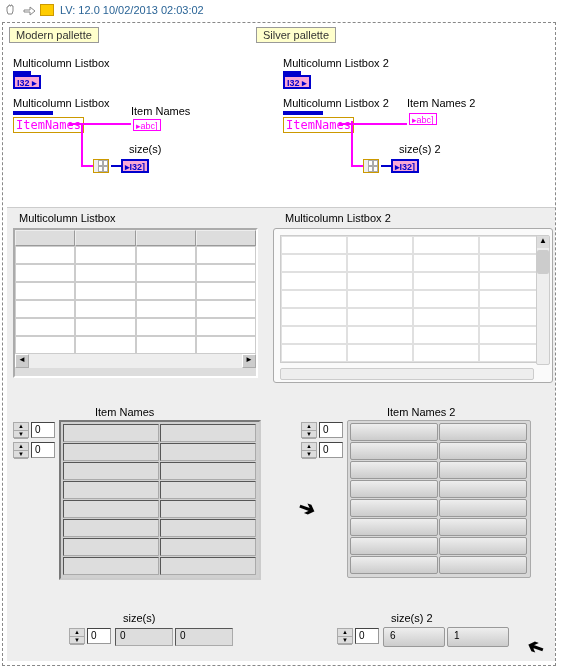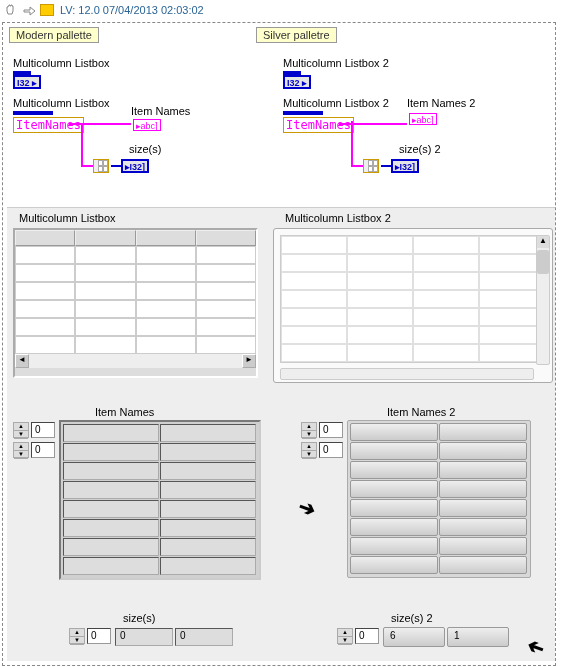--- a/index.html
+++ b/index.html
@@ -48,21 +48,21 @@
     color: #333;
   }
   .text-label {
     position: absolute;
     font-size: 11px;
     color: #000;
   }
   .i32-block {
     position: absolute;
     border: 2px solid #0000cc;
-    background: #e5e5e5;
+    background: #f9a8d4;
     font-size: 9px;
     font-weight: bold;
     color: #0000cc;
     padding: 0 2px;
     height: 14px;
     line-height: 12px;
   }
   .blue-bar {
     position: absolute;
     background: #0000cc;
@@ -324,27 +324,27 @@
     <svg width="14" height="14">
         <path d="M3 8 V4 h1 V3 h1 V2 h1 V3 h1 V2 h1 V3 h1 V8 l-1 3 h-4 z" fill="none" stroke="#888" stroke-width="1"></path>
       </svg>
   </span>
   <span class="toolbar-icon">
     <svg width="14" height="14">
         <path d="M2 7 L8 7 L8 4 L13 8 L8 12 L8 9 L2 9 z" fill="#fff" stroke="#888"></path>
       </svg>
   </span>
   <span class="toolbar-icon" style="background:#ffcc00;border:1px solid #cc9900;width:14px;height:12px;"></span>
-  <span class="toolbar-text">LV: 12.0 07/04/2013 02:03:02</span>
+  <span class="toolbar-text">LV: 12.0 10/02/2013 02:03:02</span>
 </div>
 
 <div class="main-panel">
 
   <div class="section-label" style="left:6px;top:4px;">Modern pallette</div>
-  <div class="section-label" style="left:253px;top:4px;">Silver palletre</div>
+  <div class="section-label" style="left:253px;top:4px;">Silver pallette</div>
 
   <div class="text-label" style="left:10px;top:34px;">Multicolumn Listbox</div>
   <div class="blue-bar" style="left:10px;top:48px;width:18px;"></div>
   <div class="i32-block" style="left:10px;top:52px;">I32 ▸</div>
 
   <div class="text-label" style="left:10px;top:74px;">Multicolumn Listbox</div>
   <div class="blue-bar" style="left:10px;top:88px;width:40px;"></div>
   <div class="pink-text" style="left:10px;top:94px;border:1px solid #cc9900;padding:0 2px;background:#fff;">ItemNames</div>
 
   <div class="text-label" style="left:128px;top:82px;">Item Names</div>

